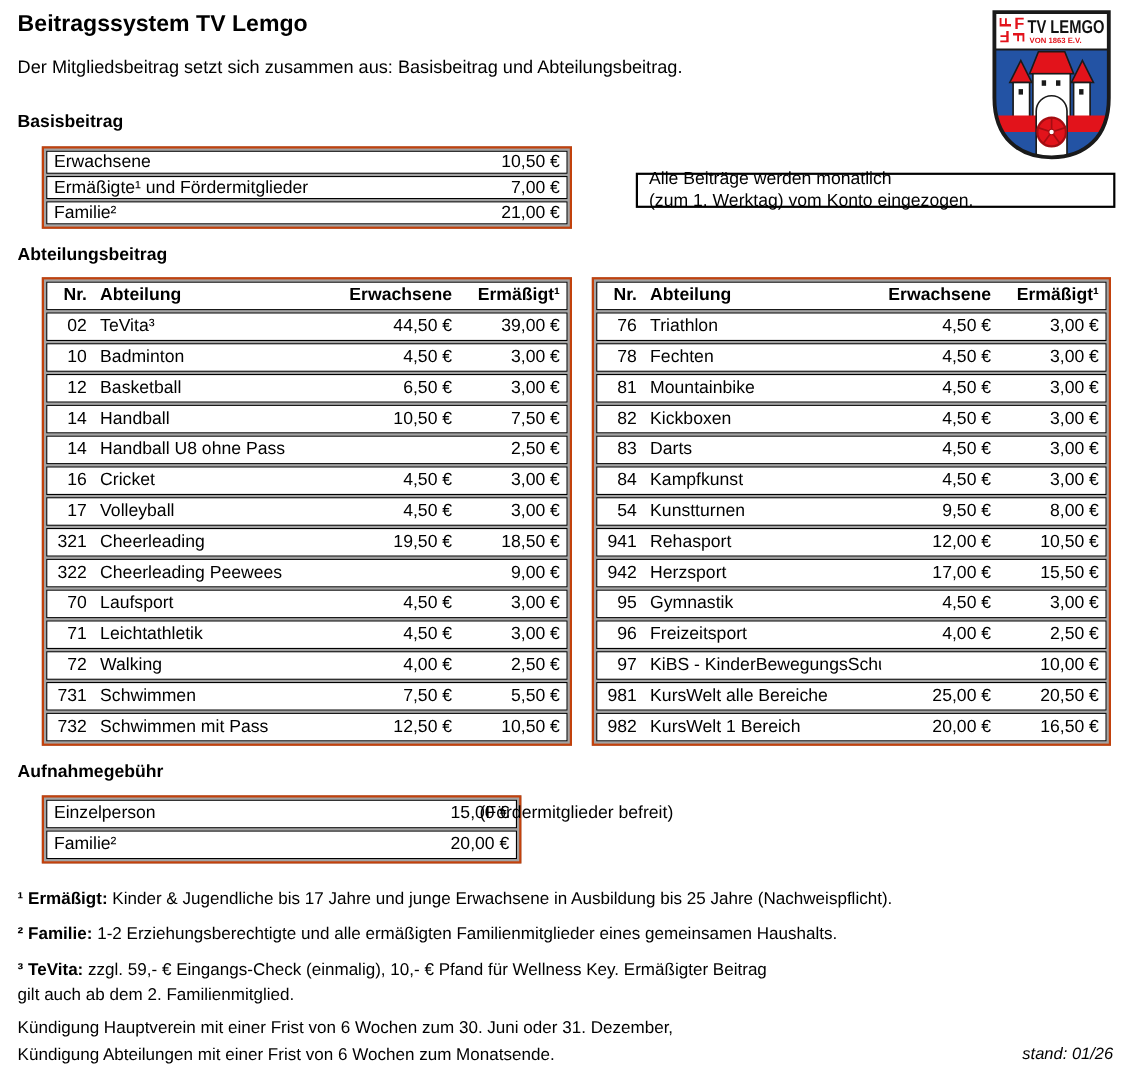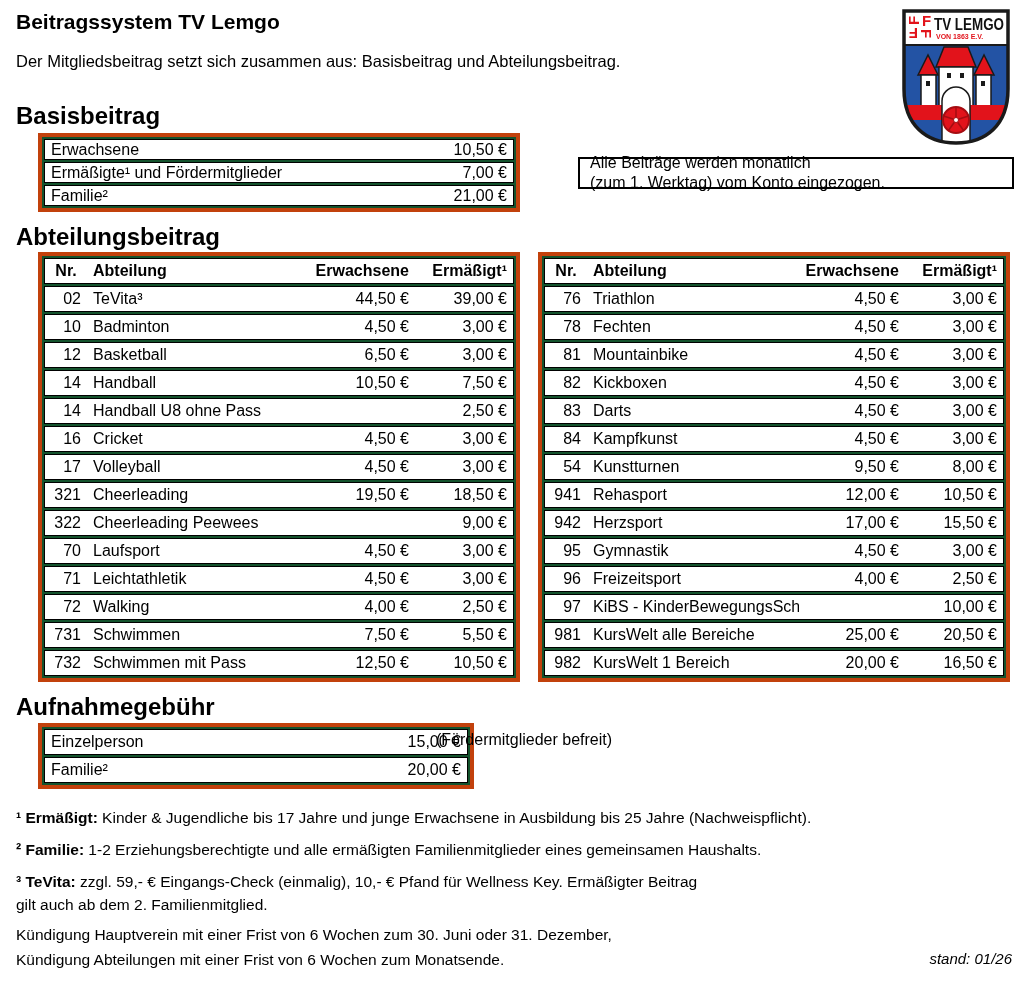--- a/index.html
+++ b/index.html
@@ -4,31 +4,31 @@
 <style>
   html,body{margin:0;padding:0;}
   body{
     width:1024px;height:986px;position:relative;background:#fff;color:#000;
     font-family:"Liberation Sans", sans-serif;
     -webkit-font-smoothing:antialiased;
   }
   .abs{position:absolute;}
   .page-title{left:16px;top:10px;font-size:21px;font-weight:bold;}
   .subtitle{left:16px;top:52px;font-size:16.5px;}
-  .section-heading{font-size:24px;font-weight:bold;}
+  .section-heading{font-size:16px;font-weight:bold;}
   
-  .box-table{border:4px solid #c2410c;padding:2px;display:flex;flex-direction:column;gap:2px;background:#14532d;box-sizing:border-box;}
+  .box-table{border:2px solid #c2410c;padding:2px;display:flex;flex-direction:column;gap:2px;background:#a3a3a3;box-sizing:border-box;}
   .row{border:1.5px solid #000;display:flex;align-items:center;box-sizing:border-box;background:#fff;font-size:16px;padding:0 6px;}
   .row.h{font-weight:bold;}
   .brow{height:21px;}
   .drow{height:26px;}
   .c-label{flex:1;text-align:left;white-space:nowrap;overflow:hidden;}
   .c-price{width:92px;text-align:right;white-space:nowrap;}
   .c-nr{width:30px;text-align:right;white-space:nowrap;}
-  .c-nr.hleft{text-align:center;}
+  .c-nr.hleft{text-align:right;}
   .c-dept{flex:1;text-align:left;padding-left:12px;white-space:nowrap;overflow:hidden;}
   .c-p1{width:100px;text-align:right;margin-right:8px;white-space:nowrap;}
   .c-p2{width:90px;text-align:right;white-space:nowrap;}
   .note-box{left:578px;top:157px;width:436px;height:32px;border:2px solid #000;box-sizing:border-box;
     padding:3px 10px;font-size:16px;line-height:20px;display:flex;flex-direction:column;justify-content:center;}
   .side-note{font-size:16px;}
   .footnotes{left:16px;top:806px;width:980px;}
   .footnote{margin:0 0 9px 0;font-size:15.5px;line-height:23px;white-space:pre-line;}
   .footnote b{font-weight:bold;}
   .kuendigung{left:16px;top:922px;font-size:15.5px;line-height:25px;white-space:pre-line;}

